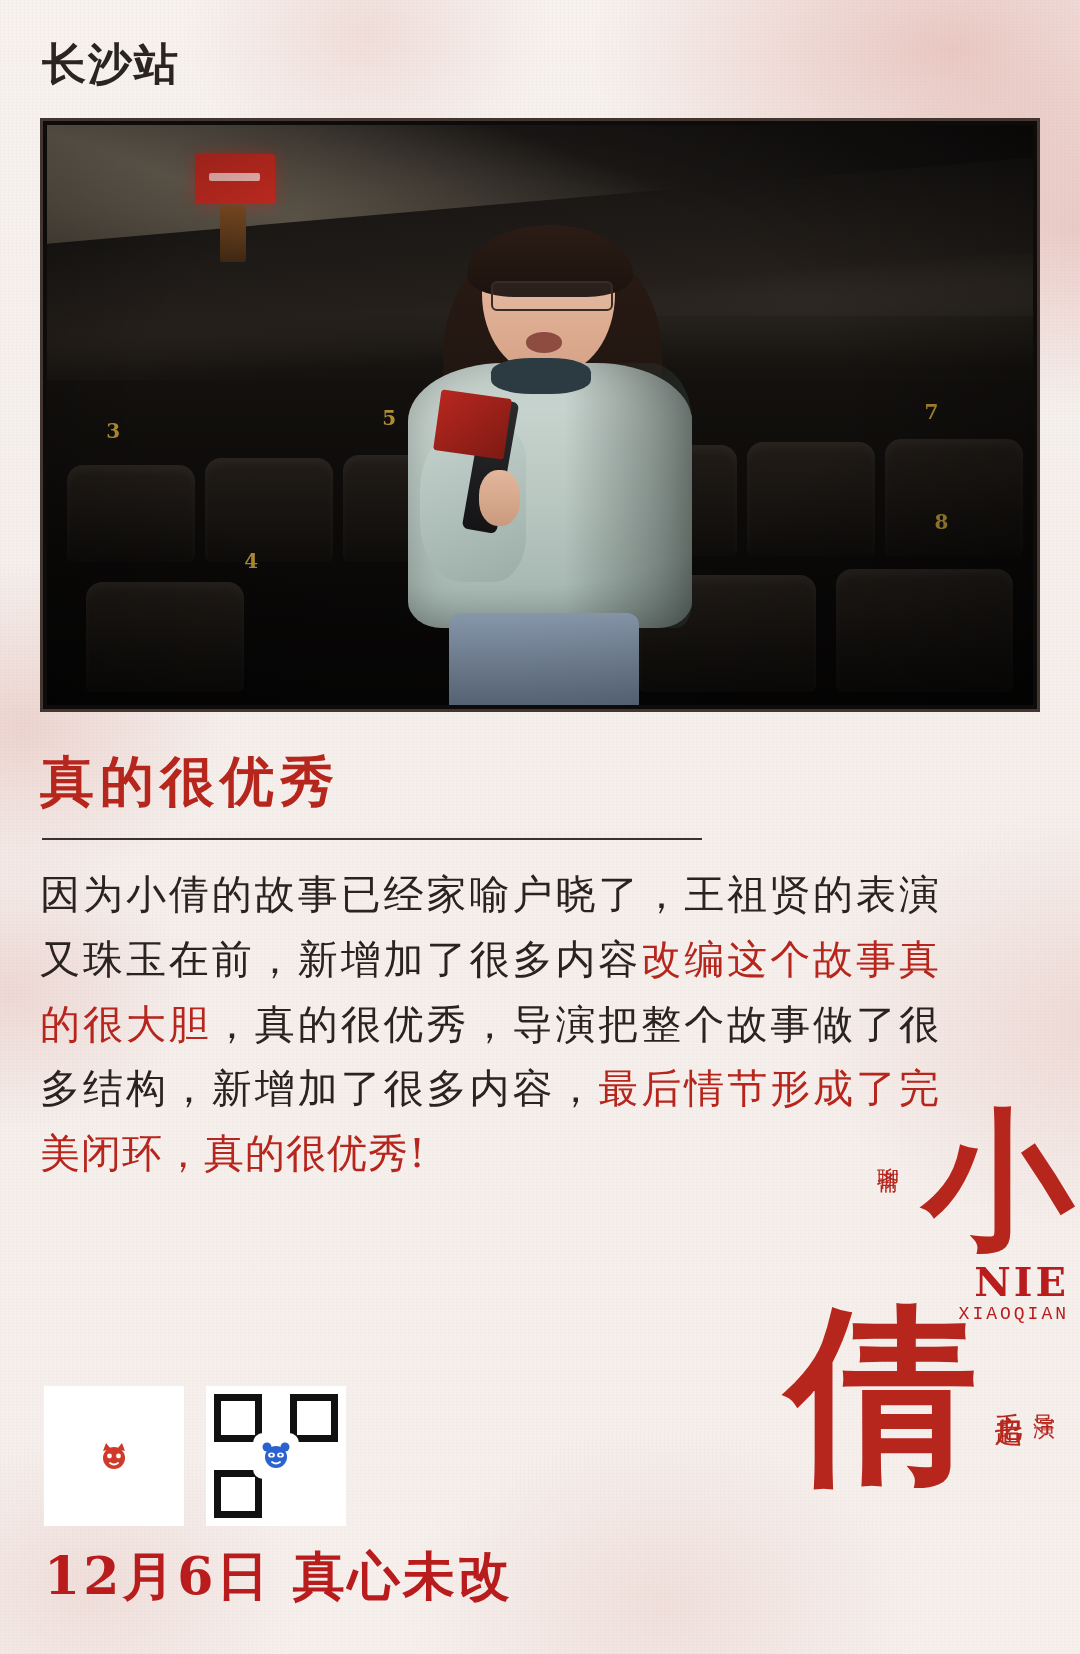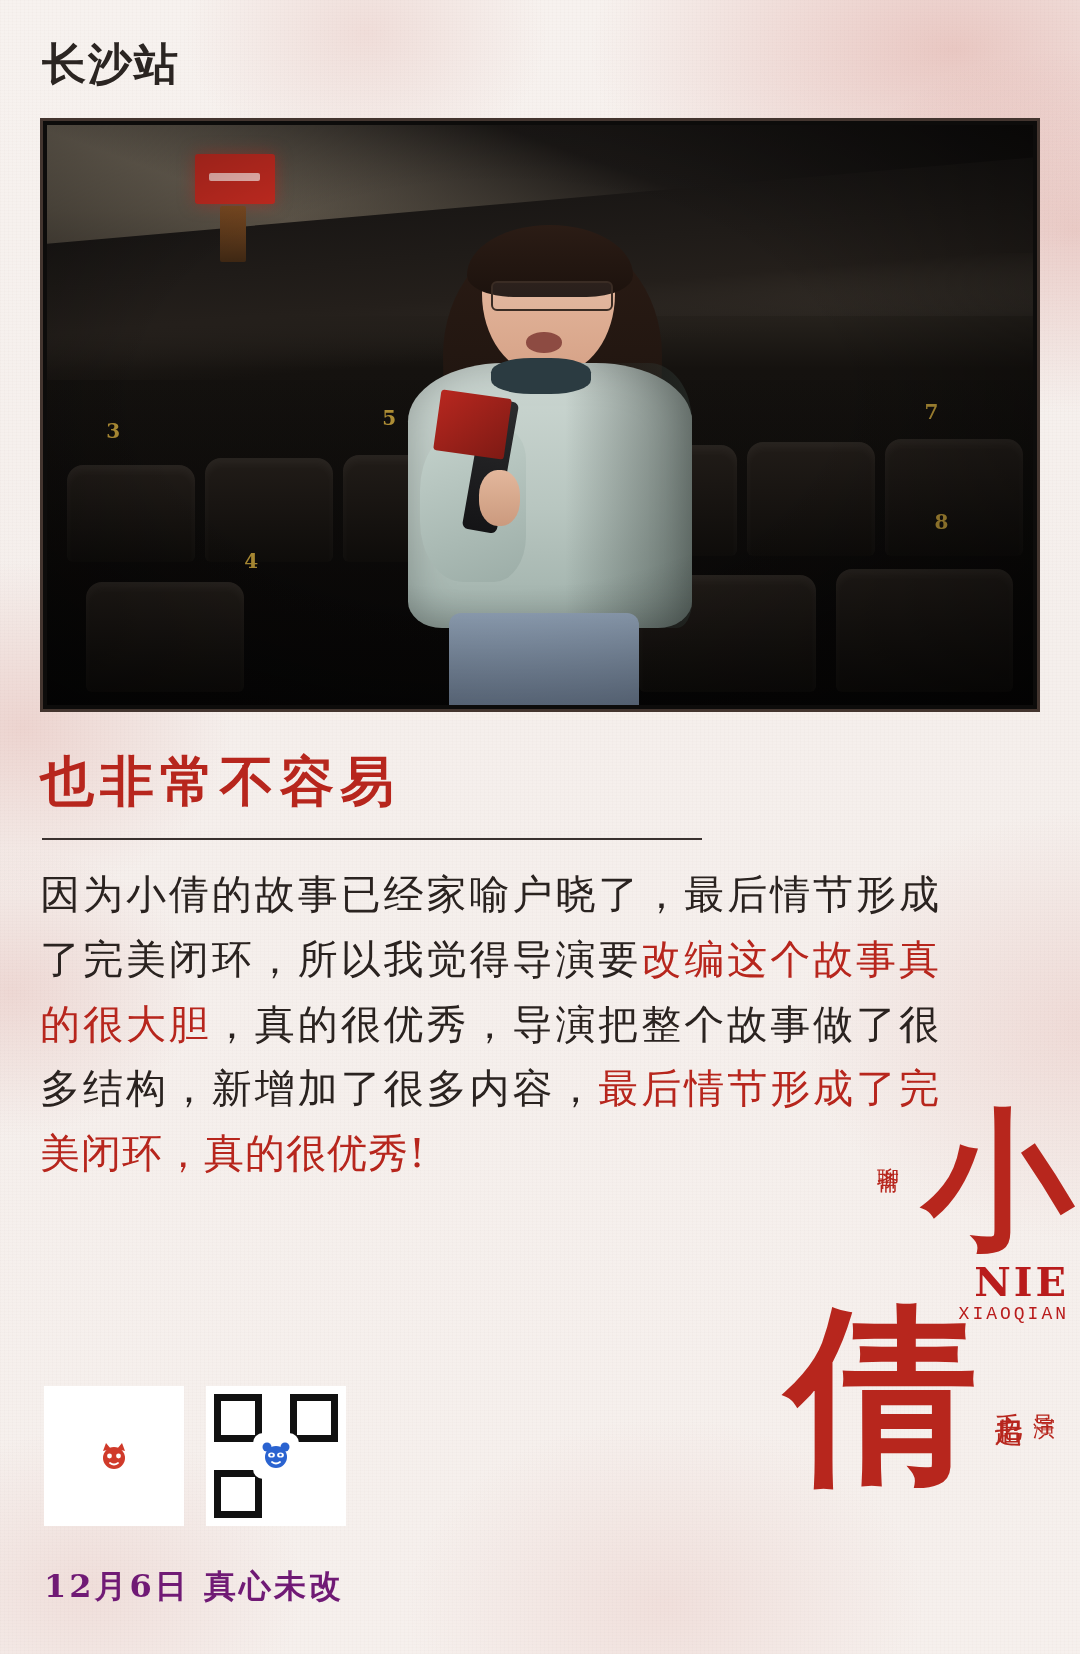--- a/index.html
+++ b/index.html
@@ -443,23 +443,23 @@
     border: 7px solid #111;
   }
   .qr-corner.tl { left: 8px; top: 8px; }
   .qr-corner.tr { right: 8px; top: 8px; }
   .qr-corner.bl { left: 8px; bottom: 8px; }
 
   .footer-date {
     position: absolute;
     left: 44px;
     bottom: 52px;
-    font-size: 32px;
+    font-size: 52px;
     line-height: 1;
-    color: #701a75;
+    color: #b91c1c;
     font-weight: 700;
     letter-spacing: 3px;
     font-family: "DejaVu Serif", "Liberation Serif", serif;
   }
 </style>
 </head>
 <body>
 
 <div class="poster">
 
@@ -509,25 +509,25 @@
         <div class="jeans"></div>
         <div class="mic"></div>
         <div class="mic-flag"></div>
         <div class="hand"></div>
       </div>
 
       <div class="vignette"></div>
     </div>
   </div>
 
-  <div class="headline">也非常不容易</div>
+  <div class="headline">真的很优秀</div>
   <div class="rule"></div>
 
   <div class="body-copy">
-    <span>因为小倩的故事已经家喻户晓了，最后情节形成了完美闭环，所以我觉得导演要</span><span class="hl">改编这个故事真的很大胆</span><span>，真的很优秀，导演把整个故事做了很多结构，新增加了很多内容，</span><span class="hl">最后情节形成了完美闭环，真的很优秀!</span>
+    <span>因为小倩的故事已经家喻户晓了，王祖贤的表演又珠玉在前，新增加了很多内容</span><span class="hl">改编这个故事真的很大胆</span><span>，真的很优秀，导演把整个故事做了很多结构，新增加了很多内容，</span><span class="hl">最后情节形成了完美闭环，真的很优秀!</span>
   </div>
 
   <div class="logo-block">
     <div class="logo-xiao">小</div>
     <div class="logo-liaozhai">聊斋</div>
     <div class="logo-nie">
       <span class="en-main">NIE</span>
       <span class="en-sub">XIAOQIAN</span>
     </div>
     <div class="logo-qian">倩</div>

